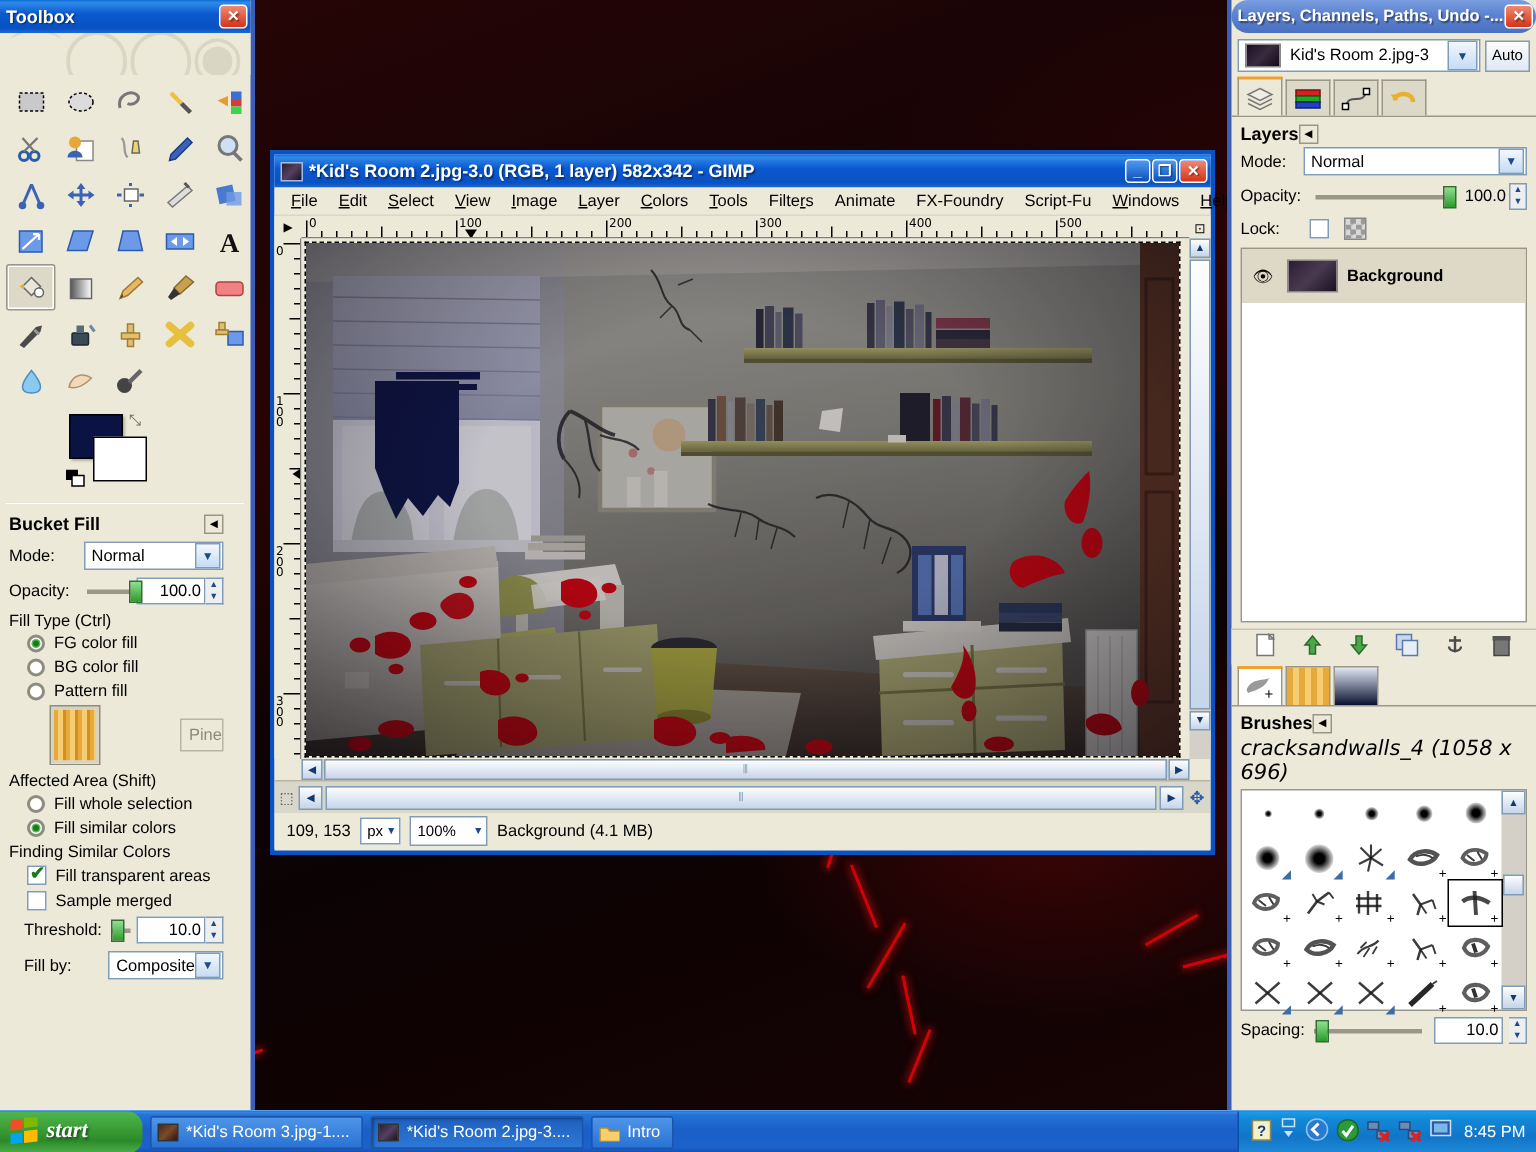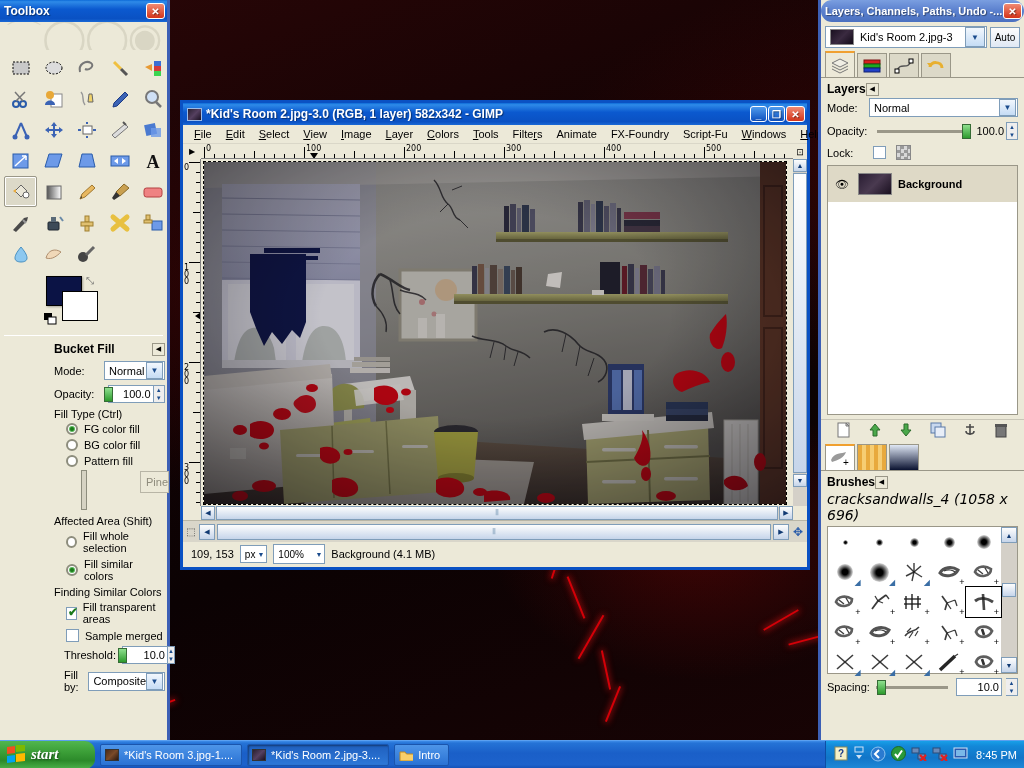--- a/index.html
+++ b/index.html
@@ -62,21 +62,21 @@
 
   .color-area { position:relative; height:58px; margin-top:4px; }
   .fg-swatch { position:absolute; left:46px; top:3px; width:36px; height:30px; background:#0b1345; border:1px solid #000; box-shadow:1px 1px 2px rgba(0,0,0,0.3); }
   .bg-swatch { position:absolute; left:62px; top:18px; width:36px; height:30px; background:#ffffff; border:1px solid #000; }
   .swap-ico { position:absolute; left:86px; top:2px; font-size:10px; color:#666; }
   .reset-ico { position:absolute; left:44px; top:40px; width:14px; height:13px; }
 
   .tb-sep { height:1px; background:#aca899; margin:4px 4px 0 4px; border-bottom:1px solid #fff; }
 
   
-  .opt-wrap { padding:4px 2px 0 6px;margin-left:48px; }
+  .opt-wrap { padding:4px 18px 0 6px; }
   .opt-header { display:flex; align-items:center; justify-content:space-between; margin:2px 0 5px 0; }
   .opt-header h3 { font-size:12px; font-weight:bold; color:#000; }
   .mini-arrow-btn { width:13px; height:13px; border:1px solid #9a9788; background:#ece9d8; font-size:7px; display:flex; align-items:center; justify-content:center; cursor:pointer; }
   .opt-row { display:flex; align-items:center; margin-bottom:5px; }
   .opt-row label.lbl { width:50px; font-size:11px; }
   .combo {
     flex:1; height:19px; background:#fff; border:1px solid #7f9db9;
     display:flex; align-items:center; padding:0 0 0 4px; font-size:11px; cursor:pointer;
   }
   .combo .cv { flex:1; }
@@ -88,21 +88,21 @@
   .slider-handle { position:absolute; top:-6px; width:9px; height:15px; background:linear-gradient(180deg,#8fe08f,#2d9b2d); border:1px solid #356b35; }
   .numbox { width:46px; height:18px; background:#fff; border:1px solid #7f9db9; font-size:11px; padding:1px 2px; text-align:right; }
   .spin { width:12px; height:18px; display:flex; flex-direction:column; border:1px solid #7f9db9; border-left:none; background:#eee; }
   .spin span { flex:1; font-size:6px; text-align:center; color:#1a4b8c; line-height:8px; cursor:pointer; }
   .sect-title { font-size:11px; margin:4px 0 3px 0; }
   .radio-row, .check-row { display:flex; align-items:center; margin:0 0 4px 12px; cursor:pointer; }
   .radio { width:12px; height:12px; border-radius:50%; border:2px solid #8d8d7d; background:#fff; margin-right:6px; position:relative; }
   .radio.on::after { content:""; position:absolute; left:2px; top:2px; width:4px; height:4px; border-radius:50%; background:#1a7a1a; box-shadow:0 0 0 1px #5ab85a; }
   .checkbox { width:13px; height:13px; border:1px solid #7f9db9; background:#fff; margin-right:6px; position:relative; }
   .checkbox.on::after { content:"✔"; position:absolute; left:1px; top:-3px; font-size:12px; color:#1a7a1a; font-weight:bold; }
-  .pattern-row { display:flex; margin:4px 0 6px 28px;gap:48px; }
+  .pattern-row { display:flex; align-items:center; margin:4px 0 6px 28px;gap:48px; }
   .pattern-swatch {
     width:38px; height:38px; border:2px solid #d6d3c3; box-shadow:0 0 0 1px #8d8d7d;
     background:repeating-linear-gradient(90deg,#e8a93c 0 3px,#f6cd73 3px 6px,#d08f22 6px 8px);
   }
   .pattern-name { margin-left:6px; flex:1; height:22px; border:1px solid #b8b5a6; background:#ece9d8; display:flex; align-items:center; padding-left:5px; color:#8e8b7c; font-size:11px; }
 
   
   #imgwin { left:180px; top:100px; width:630px; height:470px; border:3px solid #0a51c3; }
   .menubar { height:19px; background:#ece9d8; display:flex; align-items:center; padding-left:4px; border-bottom:1px solid #dad7c8; }
   .menubar .mi { padding:2px 7px; font-size:11px; cursor:pointer; white-space:nowrap; }

